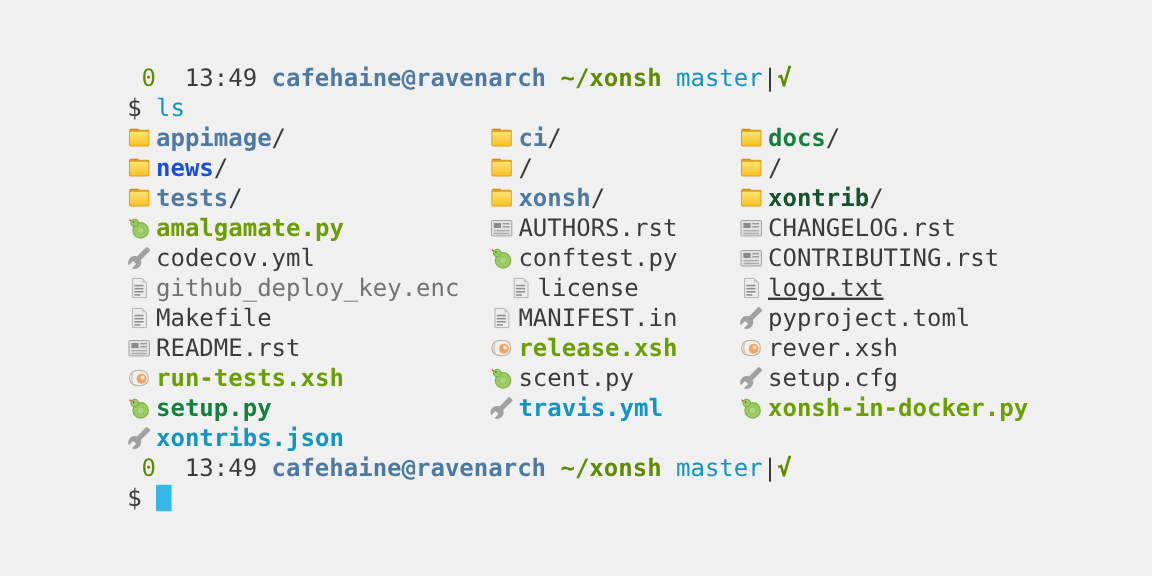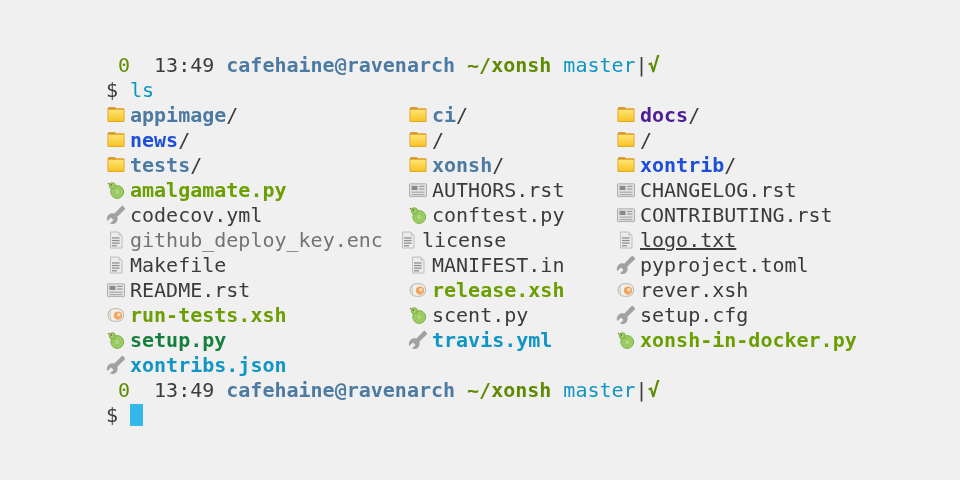--- a/index.html
+++ b/index.html
@@ -66,21 +66,21 @@
             </svg></span><span class="b" style="color: rgb(77, 122, 162);">ci</span><span style="color: rgb(59, 59, 59);">/</span></span><span class="entry" style="left: 510px;"><span class="fic"><svg viewBox="0 0 20 20">
               <defs>
                 <linearGradient id="gf" x1="0" y1="0" x2="0" y2="1">
                   <stop offset="0" stop-color="#ffe473"></stop>
                   <stop offset="1" stop-color="#f7c325"></stop>
                 </linearGradient>
               </defs>
               <rect x="2" y="2.2" width="7.5" height="4" rx="0.8" fill="#c9851a"></rect>
               <rect x="1.5" y="3.2" width="17" height="13.8" rx="1.2" fill="#e19c1f"></rect>
               <rect x="2.3" y="4.8" width="15.4" height="11.5" rx="0.8" fill="url(#gf)"></rect>
-            </svg></span><span class="b" style="color: #4c1d95;">docs</span><span style="color: rgb(59, 59, 59);">/</span></span></div>
+            </svg></span><span class="b" style="color: #15803d;">docs</span><span style="color: rgb(59, 59, 59);">/</span></span></div>
       <div class="line listrow"><span class="entry" style="left: 0px;"><span class="fic"><svg viewBox="0 0 20 20">
               <defs>
                 <linearGradient id="gf" x1="0" y1="0" x2="0" y2="1">
                   <stop offset="0" stop-color="#ffe473"></stop>
                   <stop offset="1" stop-color="#f7c325"></stop>
                 </linearGradient>
               </defs>
               <rect x="2" y="2.2" width="7.5" height="4" rx="0.8" fill="#c9851a"></rect>
               <rect x="1.5" y="3.2" width="17" height="13.8" rx="1.2" fill="#e19c1f"></rect>
               <rect x="2.3" y="4.8" width="15.4" height="11.5" rx="0.8" fill="url(#gf)"></rect>
@@ -128,21 +128,21 @@
             </svg></span><span class="b" style="color: rgb(77, 122, 162);">xonsh</span><span style="color: rgb(59, 59, 59);">/</span></span><span class="entry" style="left: 510px;"><span class="fic"><svg viewBox="0 0 20 20">
               <defs>
                 <linearGradient id="gf" x1="0" y1="0" x2="0" y2="1">
                   <stop offset="0" stop-color="#ffe473"></stop>
                   <stop offset="1" stop-color="#f7c325"></stop>
                 </linearGradient>
               </defs>
               <rect x="2" y="2.2" width="7.5" height="4" rx="0.8" fill="#c9851a"></rect>
               <rect x="1.5" y="3.2" width="17" height="13.8" rx="1.2" fill="#e19c1f"></rect>
               <rect x="2.3" y="4.8" width="15.4" height="11.5" rx="0.8" fill="url(#gf)"></rect>
-            </svg></span><span class="b" style="color: #1d4ed8;">xontrib</span><span style="color: rgb(59, 59, 59);">/</span></span></div>
+            </svg></span><span class="b" style="color: #14532d;">xontrib</span><span style="color: rgb(59, 59, 59);">/</span></span></div>
       <div class="line listrow"><span class="entry" style="left: 0px;"><span class="fic"><svg viewBox="0 0 20 20">
               <path d="M3.6 4.4 L1.9 3.1" stroke="#e53935" stroke-width="1.1" fill="none"></path>
               <circle cx="11.2" cy="12" r="6.4" fill="#9ccc65" stroke="#7cb342" stroke-width="1"></circle>
               <circle cx="11.2" cy="12" r="3" fill="#aed581" stroke="#8bc34a" stroke-width="0.8"></circle>
               <circle cx="6.3" cy="5.8" r="3.1" fill="#9ccc65" stroke="#7cb342" stroke-width="1"></circle>
               <circle cx="5.3" cy="5" r="0.7" fill="#33691e"></circle>
             </svg></span><span class="b" style="color: rgb(107, 158, 0);">amalgamate.py</span></span><span class="entry" style="left: 302px;"><span class="fic"><svg viewBox="0 0 20 20">
               <rect x="1.5" y="3.8" width="17" height="12.8" rx="0.6" fill="#e3e3e3" stroke="#9e9e9e" stroke-width="0.8"></rect>
               <rect x="3.5" y="5.8" width="6" height="4.2" fill="#8a8a8a"></rect>
               <rect x="11" y="5.8" width="5.5" height="1.2" fill="#9a9a9a"></rect>
@@ -175,21 +175,21 @@
               <rect x="3.5" y="11.6" width="13" height="1.2" fill="#ababab"></rect>
               <rect x="3.5" y="14" width="13" height="1.2" fill="#ababab"></rect>
             </svg></span><span style="color: rgb(59, 59, 59);">CONTRIBUTING.rst</span></span></div>
       <div class="line listrow"><span class="entry" style="left: 0px;"><span class="fic"><svg viewBox="0 0 20 20">
               <path d="M4.5 2h8l3.5 3.5V18h-11.5z" fill="#ececec" stroke="#b0b0b0" stroke-width="0.8"></path>
               <path d="M12.5 2v3.5H16z" fill="#c6c6c6"></path>
               <rect x="6" y="7.3" width="7.6" height="1.3" fill="#8f8f8f"></rect>
               <rect x="6" y="9.9" width="7.6" height="1.3" fill="#8f8f8f"></rect>
               <rect x="6" y="12.5" width="7.6" height="1.3" fill="#8f8f8f"></rect>
               <rect x="6" y="15.1" width="5" height="1.3" fill="#8f8f8f"></rect>
-            </svg></span><span style="color: #737373;">github_deploy_key.enc</span></span><span class="entry" style="left: 292px;"><span class="fic"><svg viewBox="0 0 20 20">
+            </svg></span><span style="color: #737373;">github_deploy_key.enc</span></span><span class="entry" style="left: 318px;"><span class="fic"><svg viewBox="0 0 20 20">
               <path d="M4.5 2h8l3.5 3.5V18h-11.5z" fill="#ececec" stroke="#b0b0b0" stroke-width="0.8"></path>
               <path d="M12.5 2v3.5H16z" fill="#c6c6c6"></path>
               <rect x="6" y="7.3" width="7.6" height="1.3" fill="#8f8f8f"></rect>
               <rect x="6" y="9.9" width="7.6" height="1.3" fill="#8f8f8f"></rect>
               <rect x="6" y="12.5" width="7.6" height="1.3" fill="#8f8f8f"></rect>
               <rect x="6" y="15.1" width="5" height="1.3" fill="#8f8f8f"></rect>
             </svg></span><span style="color: rgb(59, 59, 59);">license</span></span><span class="entry" style="left: 510px; text-decoration: underline;"><span class="fic"><svg viewBox="0 0 20 20">
               <path d="M4.5 2h8l3.5 3.5V18h-11.5z" fill="#ececec" stroke="#b0b0b0" stroke-width="0.8"></path>
               <path d="M12.5 2v3.5H16z" fill="#c6c6c6"></path>
               <rect x="6" y="7.3" width="7.6" height="1.3" fill="#8f8f8f"></rect>

